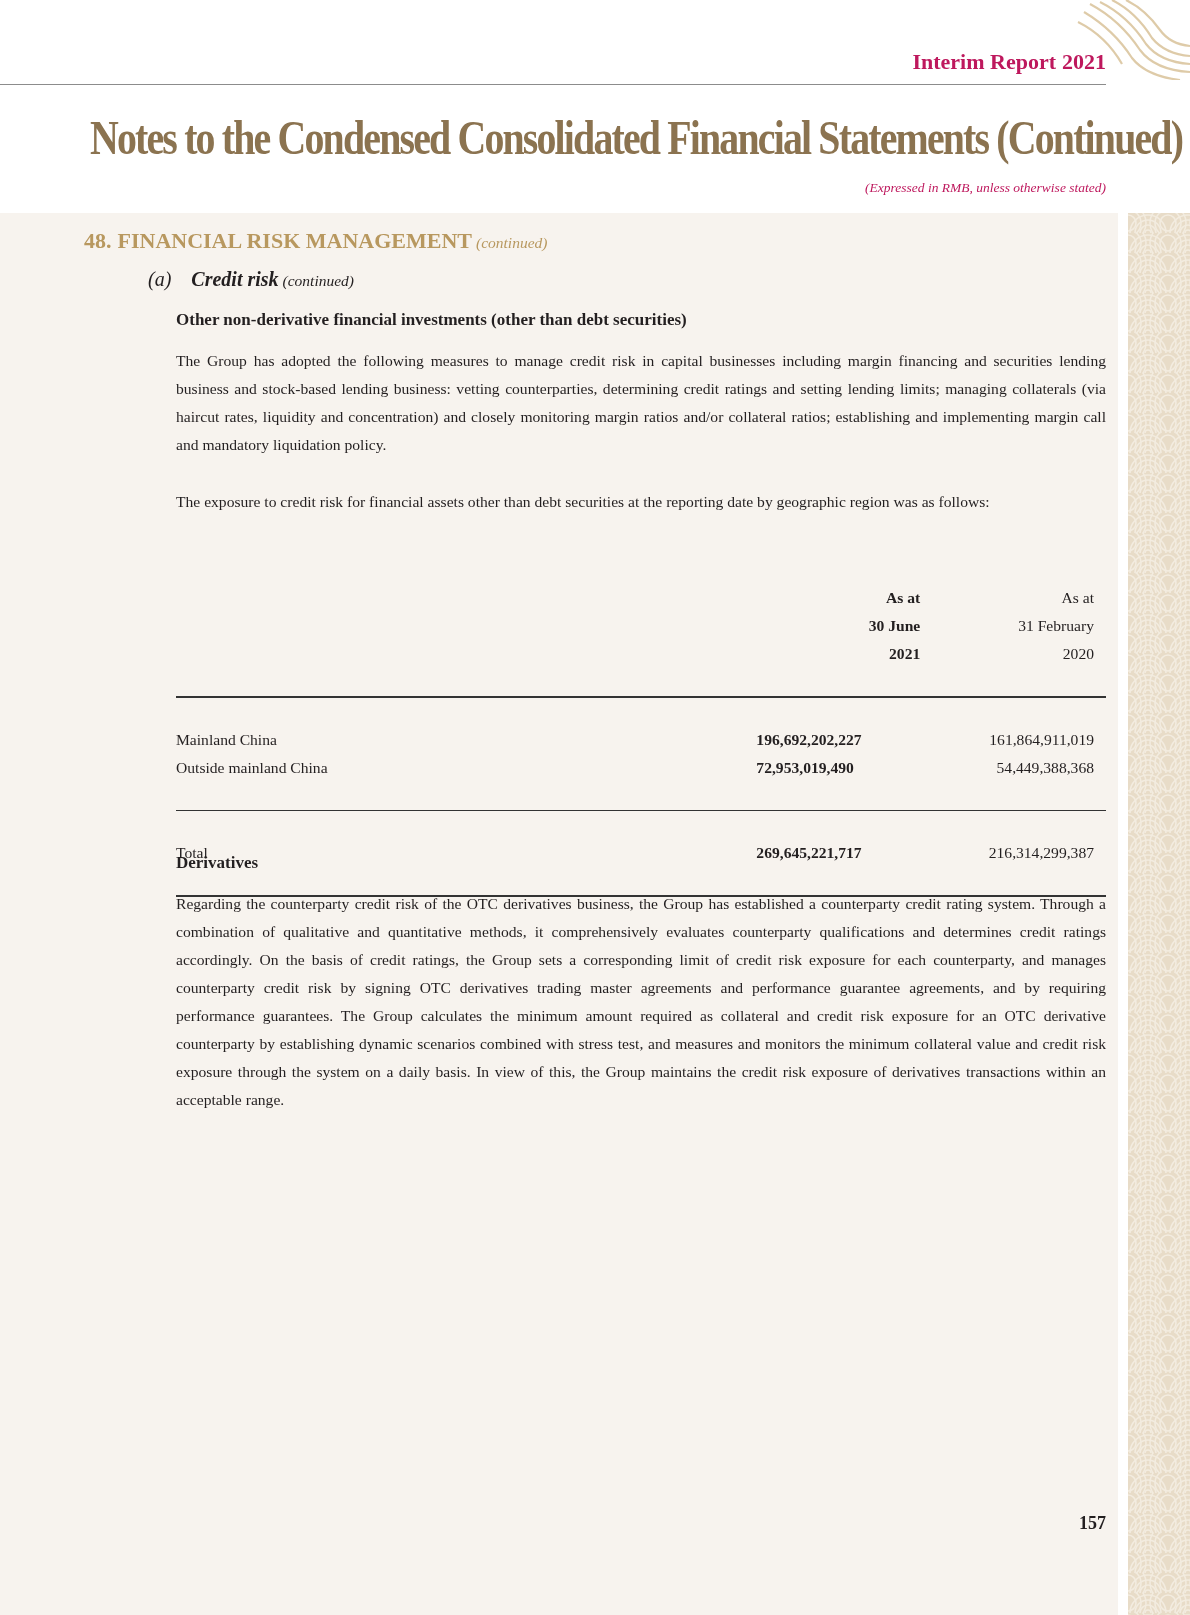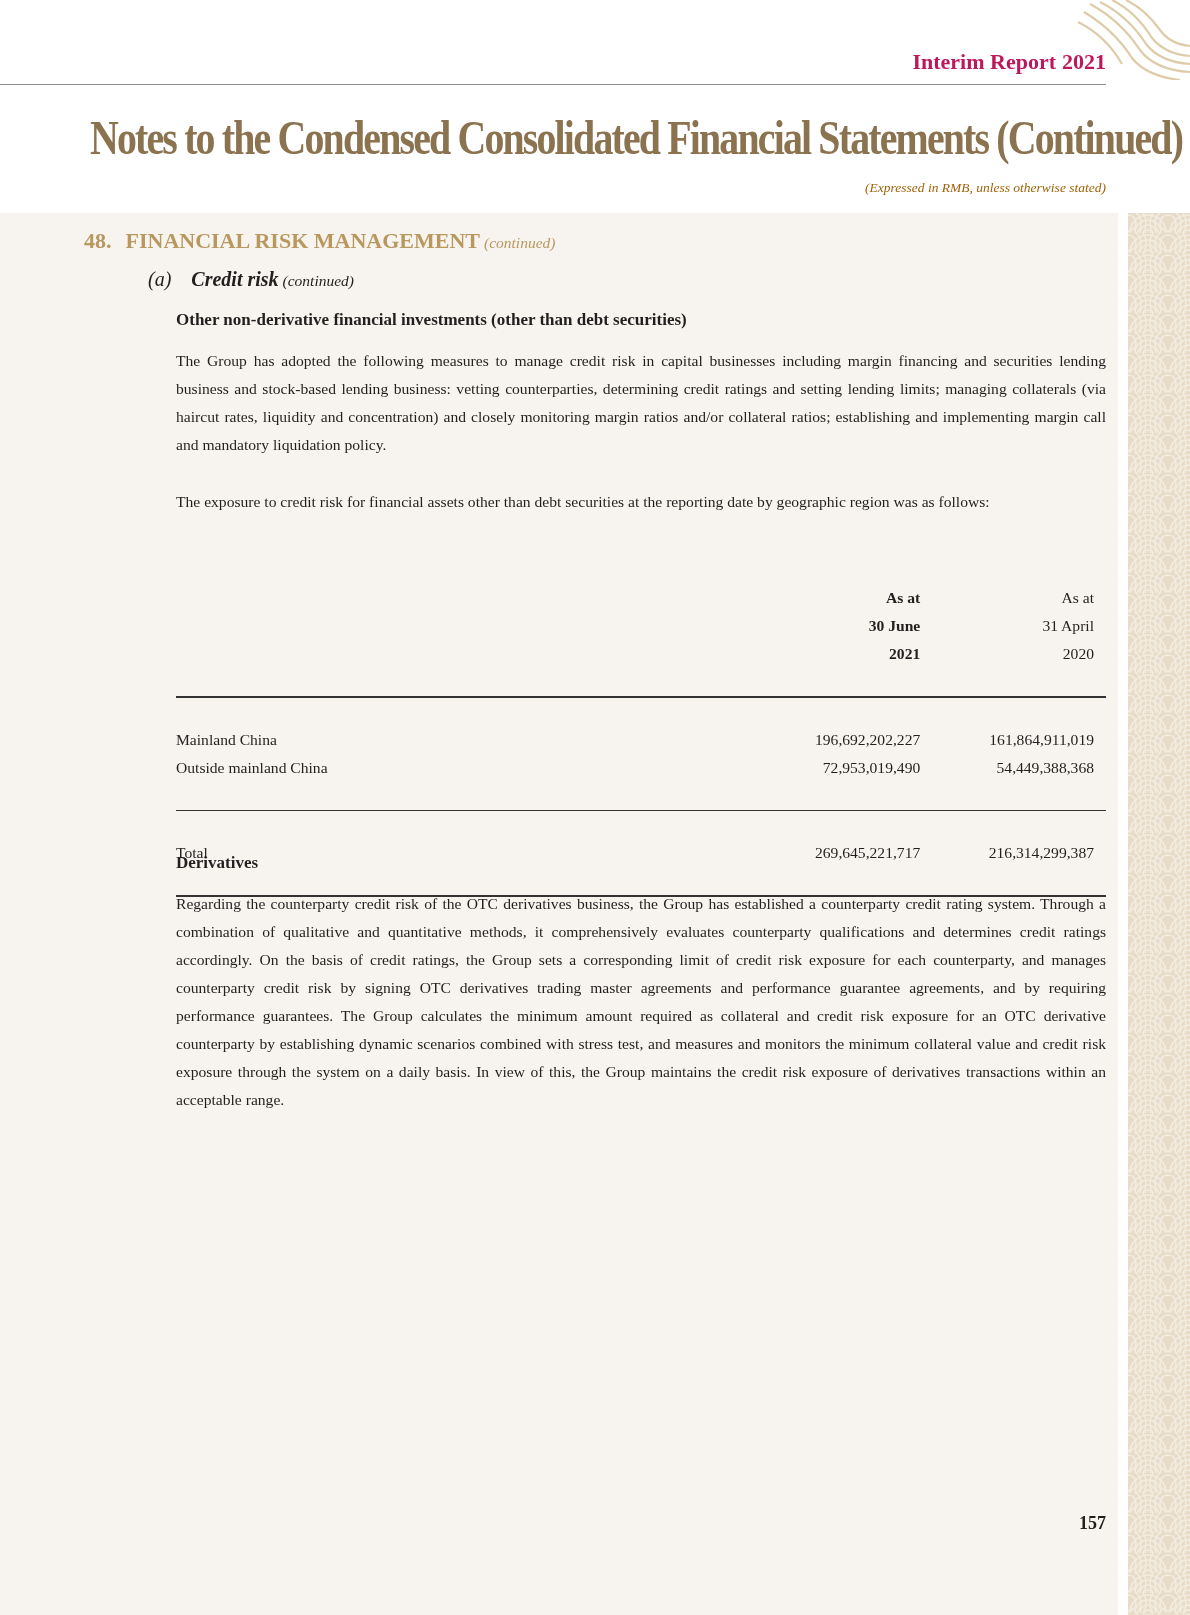--- a/index.html
+++ b/index.html
@@ -23,35 +23,35 @@
   }
   .page-title {
     position: absolute; left: 90px; top: 110px; width: 1016px;
     font-size: 48px; font-weight: bold; color: #8b7350;
     letter-spacing: -2.2px; white-space: nowrap;
     transform: scaleX(0.83); transform-origin: left top;
     font-family: "Liberation Serif", serif;
   }
   .expressed {
     position: absolute; right: 84px; top: 180px;
-    font-size: 13.5px; font-style: italic; color: #a16207;
+    font-size: 13.5px; font-style: italic; color: #be185d;
   }
   .content-bg {
     position: absolute; left: 0; top: 213px; width: 1118px; height: 1402px;
     background: #f7f3ee;
   }
   .side-pattern {
     position: absolute; left: 1128px; top: 213px; width: 62px; height: 1402px;
     background-color: #e8dcc8;
   }
   .sec-heading {
     position: absolute; left: 84px; top: 228px;
     font-size: 22px; font-weight: bold; color: #b8985f; white-space: nowrap;
   }
-  .sec-heading .num { margin-right: 14px; }
+  .sec-heading .num { margin-right: 6px; }
   .sec-heading .cont { font-size: 15.5px; font-weight: normal; font-style: italic; margin-left: 4px; }
   .sub-heading {
     position: absolute; left: 128px; top: 268px;
     font-size: 20px; font-weight: bold; font-style: italic; white-space: nowrap; margin-left: 20px;
   }
   .sub-heading .lbl { margin-right: 20px; font-weight: normal; }
   .sub-heading .cont { font-size: 15.5px; font-weight: normal; margin-left: 4px; }
   .h3 {
     position: absolute; left: 176px; font-size: 17px; font-weight: bold; white-space: nowrap; text-align: right;
   }
@@ -59,21 +59,21 @@
     position: absolute; left: 176px; width: 930px;
     font-size: 15.6px; line-height: 28px; text-align: justify; text-align-last: left;
     color: #231f20;
   }
   table.fin {
     position: absolute; left: 176px; top: 584px; width: 930px;
     border-collapse: collapse; font-size: 15.6px;
   }
   table.fin td { padding: 0; height: 28px; vertical-align: middle; }
   .c-label { width: 590px; text-align: left; }
-  .c-cur { width: 165px; text-align: right; padding-right: 0; font-weight: normal; }
+  .c-cur { width: 165px; text-align: left; padding-right: 0; font-weight: bold; }
   .c-prev { width: 175px; text-align: right; padding-right: 12px !important; }
   .c-cur-h { text-align: right; font-weight: bold; }
   .rule-double td { border-bottom: 2.5px solid #333; height: 8px; }
   .rule-single td { border-bottom: 1.2px solid #333; height: 2px; }
   .rule-total td { border-bottom: 2.5px solid #333; height: 6px; }
   .gap td { height: 30px; }
   .page-num {
     position: absolute; right: 84px; top: 1513px;
     font-size: 18px; font-weight: bold;
   }
@@ -138,21 +138,21 @@
 <table class="fin">
   <tbody>
       <tr>
     <td class="c-label"></td>
     <td class="c-cur-h">As at</td>
     <td class="c-prev">As at</td>
   </tr>
   <tr>
     <td class="c-label"></td>
     <td class="c-cur-h">30 June</td>
-    <td class="c-prev">31 April</td>
+    <td class="c-prev">31 February</td>
   </tr>
   <tr>
     <td class="c-label"></td>
     <td class="c-cur-h">2021</td>
     <td class="c-prev">2020</td>
   </tr>
   <tr class="rule-double">
         <td></td>
         <td></td>
         <td></td>

